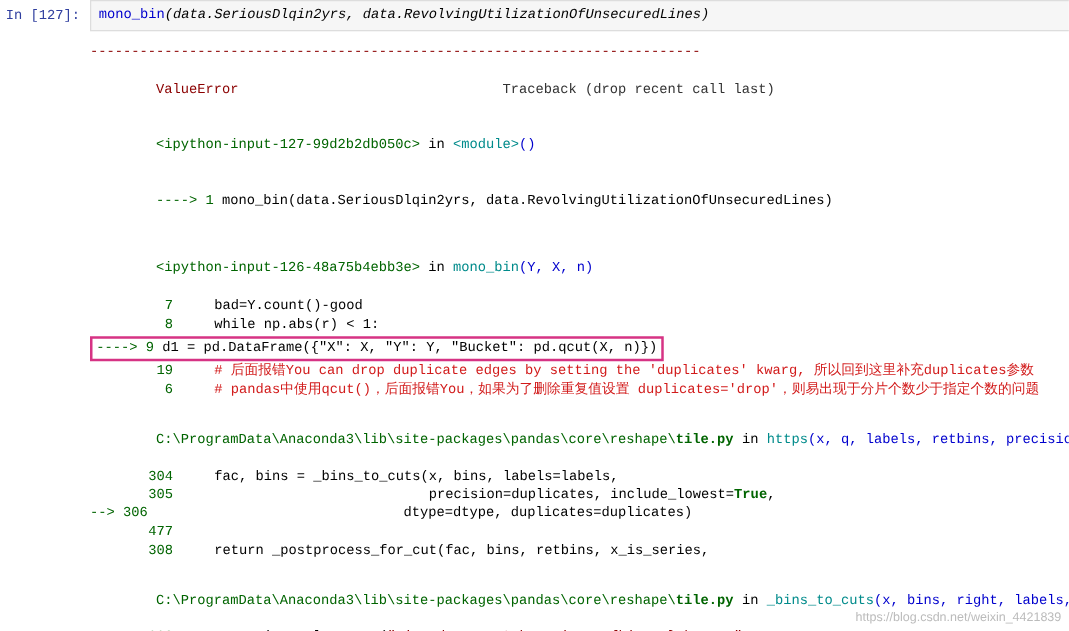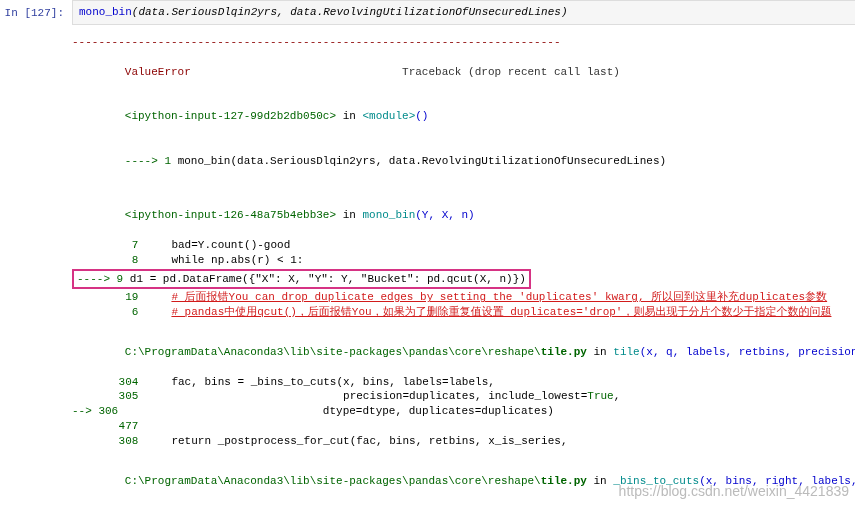--- a/index.html
+++ b/index.html
@@ -42,41 +42,41 @@
     margin-top: 10px;
   }
   .hr-line {
     color: #8b0000;
   }
   .err-name { color: #8b0000; font-weight: normal; }
   .trace-meta { color: #333; }
   .cyan   { color: #008b8b; }
   .green  { color: #006400; }
   .blue   { color: #0000cd; }
-  .redtxt { color: #d21b1b; text-decoration: underline; }
+  .redtxt { color: #d21b1b; }
   .lineno { color: #006400; display:inline-block; width:40px; text-align:right; }
   .arrow  { color: #006400; }
   .ln-row { white-space: pre; }
   .py     { color: #000; }
   .str    { color: #8b0000; }
-  .bool   { color: #006400; font-weight: normal; }
+  .bool   { color: #006400; font-weight: bold; }
   .file   { white-space: pre; }
   .box-magenta {
     border: 2px solid #d63384;
     display: inline-block;
     padding: 1px 3px;
     margin: 1px 0;
   }
   .watermark {
     position: absolute;
     right: 6px;
     bottom: 4px;
     color: #bbb;
     font-family: Arial, sans-serif;
-    font-size: 14px;
+    font-size: 10px;
   }
 </style>
 </head>
 <body>
 
 <div class="cell">
   <div class="prompt">In [127]:</div>
   <div class="body">
 
     <div class="code-line">
@@ -103,21 +103,21 @@
       </div>
       <div class="ln-row">    <span class="lineno">7</span>     <span class="py">bad=Y.count()-good</span></div>
       <div class="ln-row">    <span class="lineno">8</span>     <span class="py">while np.abs(r) &lt; 1:</span></div>
       <div><span class="box-magenta"><span class="arrow">----&gt; 9</span>         <span class="py">d1 = pd.DataFrame({"X": X, "Y": Y, "Bucket": pd.qcut(X, n)})</span></span></div>
       <div class="ln-row">    <span class="lineno">19</span>     <span class="redtxt"># 后面报错You can drop duplicate edges by setting the 'duplicates' kwarg, 所以回到这里补充duplicates参数</span></div>
       <div class="ln-row">    <span class="lineno">6</span>     <span class="redtxt"># pandas中使用qcut()，后面报错You，如果为了删除重复值设置 duplicates='drop'，则易出现于分片个数少于指定个数的问题</span></div>
 
       <div style="height:10px"></div>
 
       <div class="file">
-        <span class="green">C:\ProgramData\Anaconda3\lib\site-packages\pandas\core\reshape\</span><span class="green" style="font-weight:bold">tile.py</span><span> in </span><span class="cyan">tile</span><span class="blue">(x, q, labels, retbins, precision, duplicates)</span>
+        <span class="green">C:\ProgramData\Anaconda3\lib\site-packages\pandas\core\reshape\</span><span class="green" style="font-weight:bold">tile.py</span><span> in </span><span class="cyan">https</span><span class="blue">(x, q, labels, retbins, precision, duplicates)</span>
       </div>
       <div class="ln-row">    <span class="lineno">304</span>     <span class="py">fac, bins = _bins_to_cuts(x, bins, labels=labels,</span></div>
       <div class="ln-row">    <span class="lineno">305</span>     <span class="py">                          precision=duplicates, include_lowest=</span><span class="bool">True</span><span class="py">,</span></div>
       <div class="ln-row"><span class="arrow">--&gt; 306</span>     <span class="py">                          dtype=dtype, duplicates=duplicates)</span></div>
       <div class="ln-row">    <span class="lineno">477</span>     <span class="py"></span></div>
       <div class="ln-row">    <span class="lineno">308</span>     <span class="py">return _postprocess_for_cut(fac, bins, retbins, x_is_series,</span></div>
 
       <div style="height:10px"></div>
 
       <div class="file">

